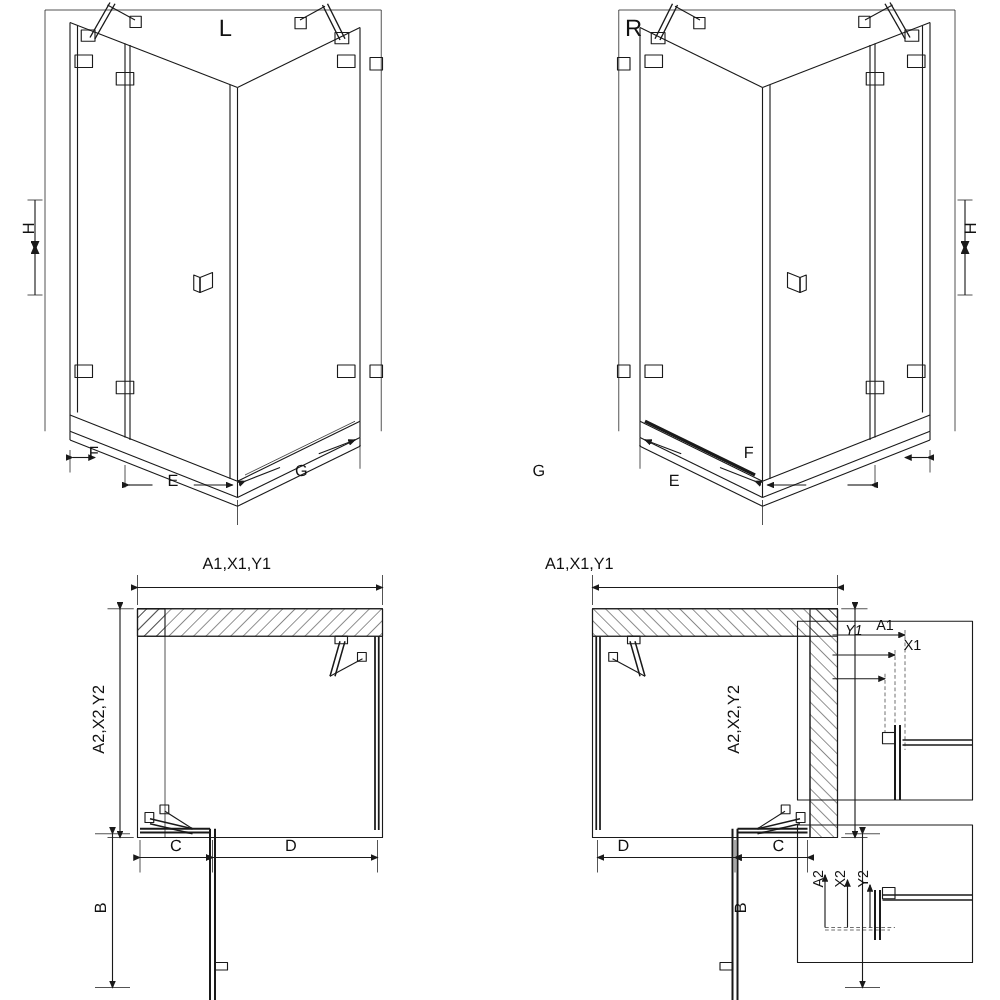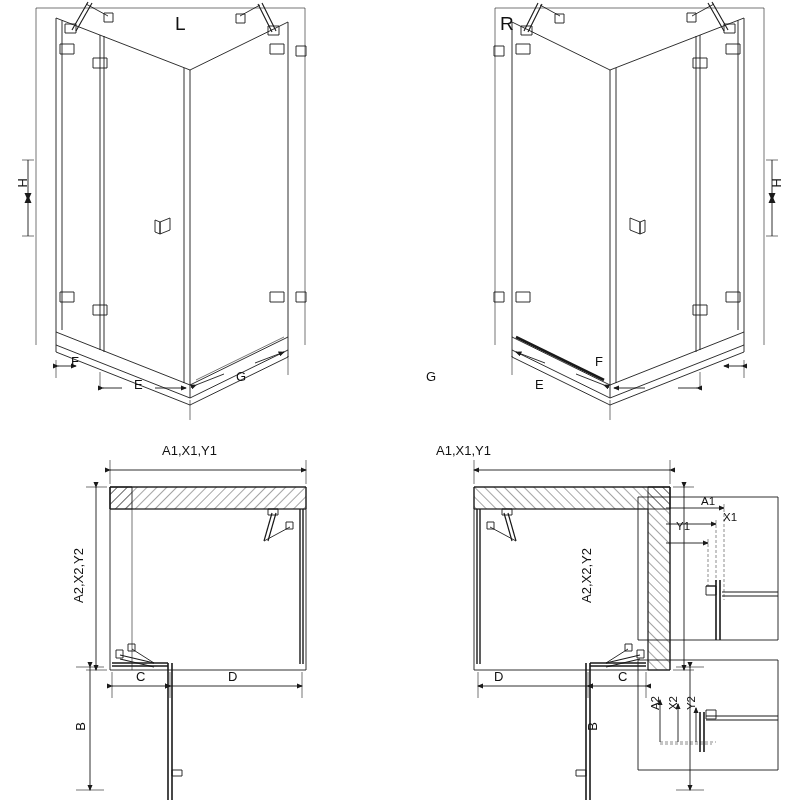--- a/index.html
+++ b/index.html
@@ -348,19 +348,19 @@
   <div class="lbl vert" style="left:74px; top:722px;">B</div>
 
   <div class="lbl" style="left:436px; top:444px;">A1,X1,Y1</div>
   <div class="lbl vert" style="left:580px; top:548px;">A2,X2,Y2</div>
   <div class="lbl" style="left:494px; top:670px;">D</div>
   <div class="lbl" style="left:618px; top:670px;">C</div>
   <div class="lbl vert" style="left:586px; top:722px;">B</div>
 
   <div class="lbl sm" style="left:676px; top:496px;margin-left:25px;">A1</div>
   <div class="lbl sm" style="left:676px; top:512px;margin-left:47px;">X1</div>
-  <div class="lbl sm" style="left:676px; top:521px;">Y1</div>
+  <div class="lbl sm" style="left:676px; top:500px;font-style:italic;">Y1</div>
 
   <div class="lbl sm vert" style="left:650px; top:696px;">A2</div>
   <div class="lbl sm vert" style="left:668px; top:696px;">X2</div>
   <div class="lbl sm vert" style="left:686px; top:696px;">Y2</div>
 
 </div>
 
 </body></html>

